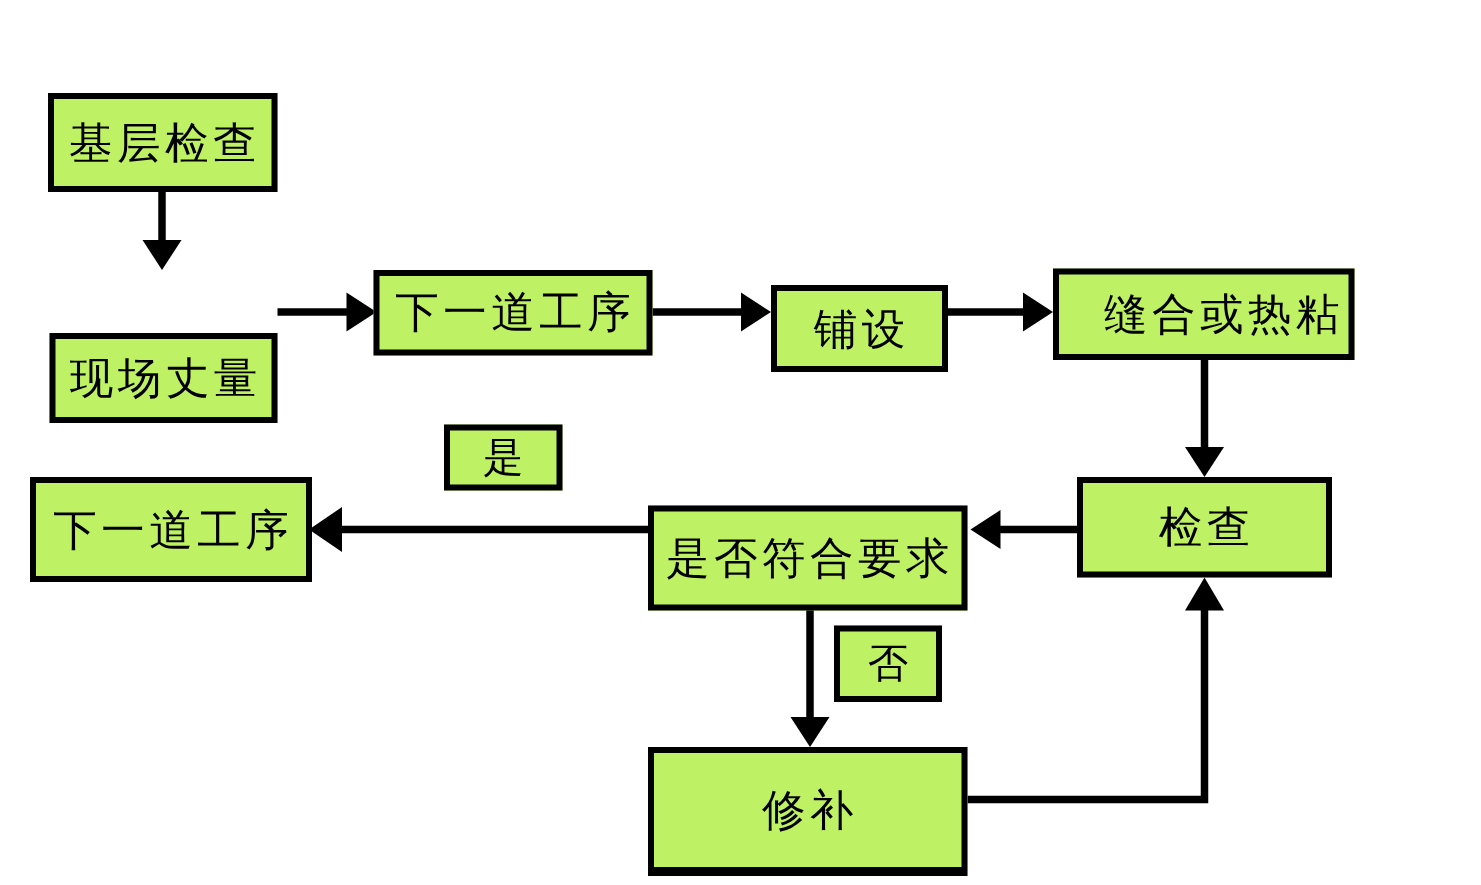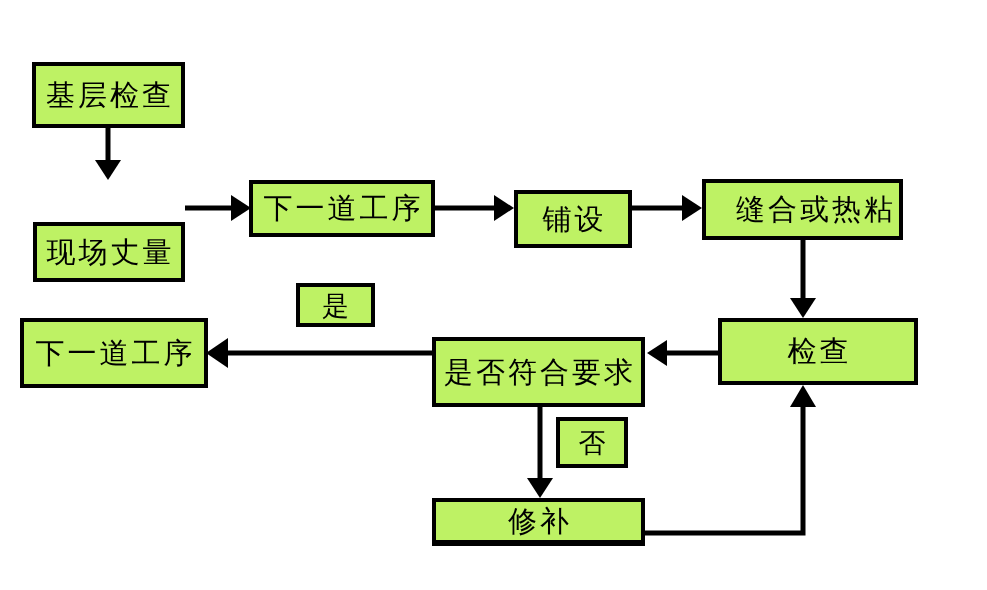--- a/index.html
+++ b/index.html
@@ -125,33 +125,33 @@
   </div>
 
   <div class="node" style="left:514px; top:190px; width:118px; height:58px;">
     <span>铺设</span>
   </div>
 
   <div class="node" style="left:702px; top:179px; width:201px; height:61px;padding-left:24px;">
     <span>缝合或热粘</span>
   </div>
 
-  <div class="node" style="left:718px; top:318px; width:200px; height:67px;">
+  <div class="node" style="left:718px; top:318px; width:170px; height:67px;">
     <span>检查</span>
   </div>
 
   <div class="node" style="left:432px; top:337px; width:213px; height:70px;">
     <span>是否符合要求</span>
   </div>
 
   <div class="node" style="left:20px; top:318px; width:188px; height:70px;">
     <span>下一道工序</span>
   </div>
 
-  <div class="node thick-bottom" style="left:432px; top:498px; width:213px; height:48px;">
+  <div class="node thick-bottom" style="left:432px; top:498px; width:213px; height:86px;">
     <span>修补</span>
   </div>
 
   <div class="node label-box" style="left:296px; top:283px; width:79px; height:44px;">
     <span>是</span>
   </div>
 
   <div class="node label-box" style="left:556px; top:417px; width:72px; height:51px;">
     <span>否</span>
   </div>

